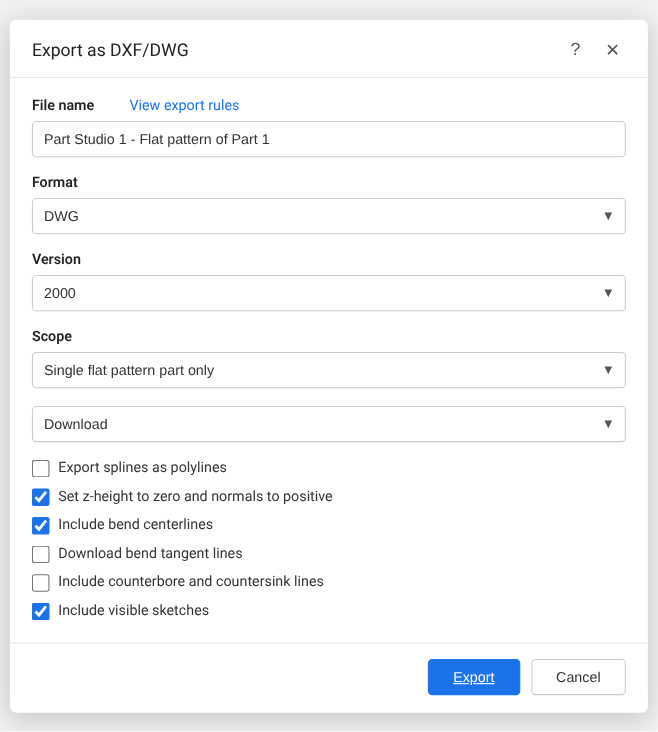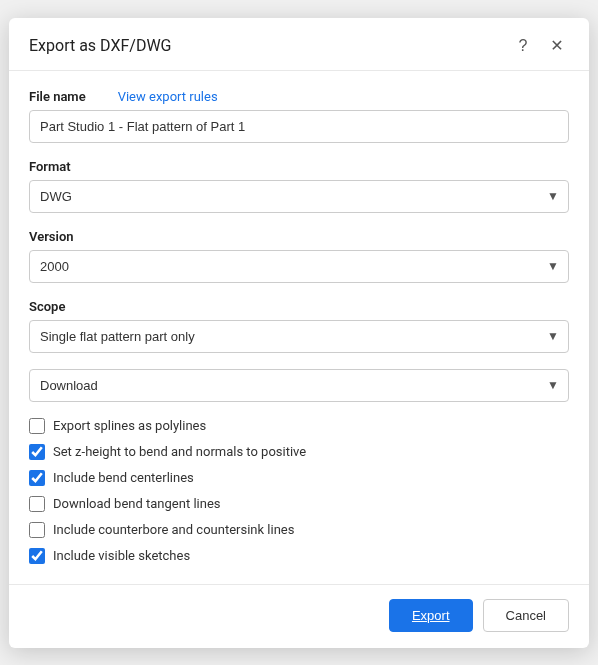--- a/index.html
+++ b/index.html
@@ -238,21 +238,21 @@
 
       <div class="checkbox-group">
 
         <label class="checkbox-item">
           <input type="checkbox" style="">
           <span class="checkbox-label">Export splines as polylines</span>
         </label>
 
         <label class="checkbox-item">
           <input type="checkbox" checked="" style="">
-          <span class="checkbox-label">Set z-height to bend and normals to positive</span>
+          <span class="checkbox-label">Set z-height to zero and normals to positive</span>
         </label>
 
         <label class="checkbox-item">
           <input type="checkbox" checked="" style="">
           <span class="checkbox-label">Include bend centerlines</span>
         </label>
 
         <label class="checkbox-item">
           <input type="checkbox" style="">
           <span class="checkbox-label">Download bend tangent lines</span>

